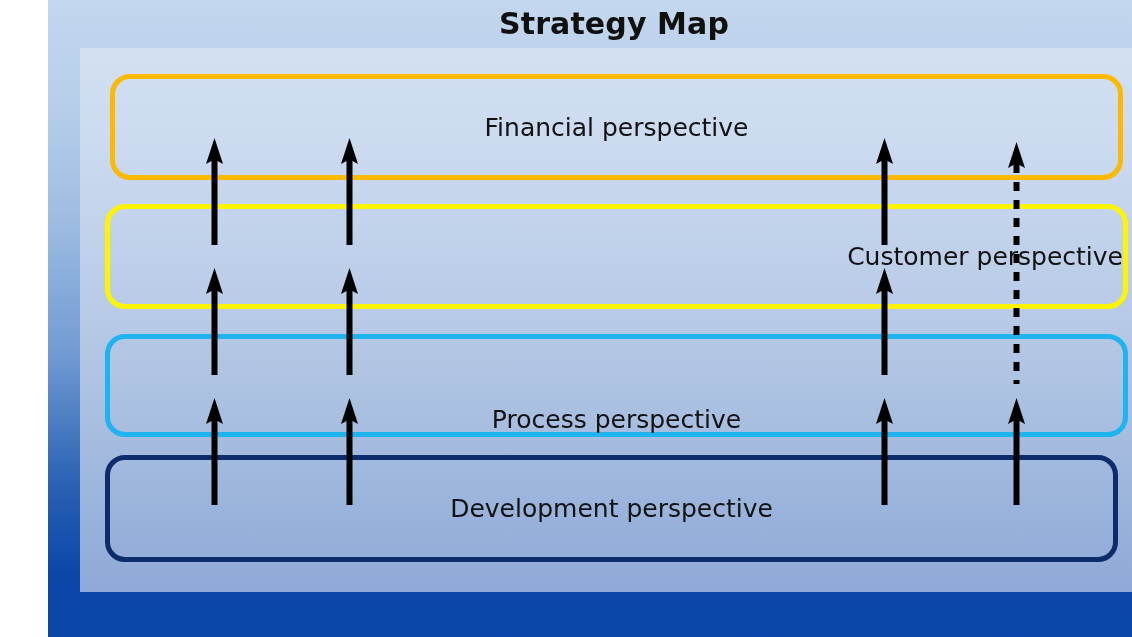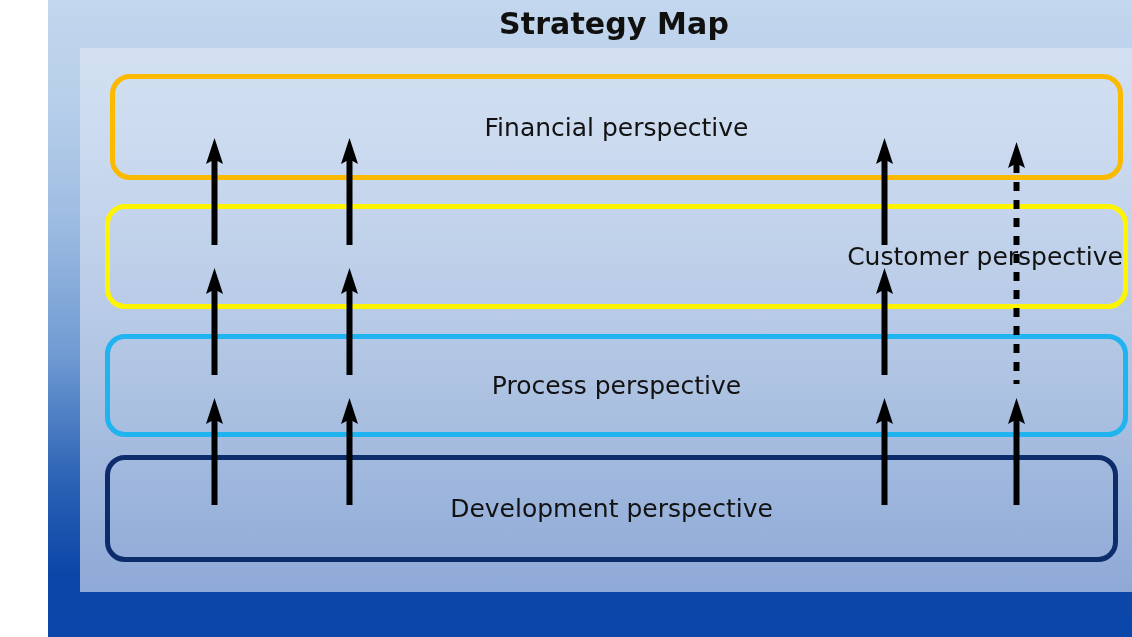--- a/index.html
+++ b/index.html
@@ -116,21 +116,21 @@
   <div id="panel">
 
     <div class="band" id="band-financial" style="border-color: rgb(251, 185, 0);">
       <span class="band-label">Financial perspective</span>
     </div>
 
     <div class="band" id="band-customer" style="border-color: rgb(255, 244, 0); justify-content: flex-end;">
       <span class="band-label">Customer perspective</span>
     </div>
 
-    <div class="band" id="band-process" style="border-color: rgb(31, 180, 240);">
+    <div class="band" id="band-process" style="border-color: rgb(31, 180, 240); align-items: flex-end;">
       <span class="band-label">Process perspective</span>
     </div>
 
     <div class="band" id="band-development" style="border-color: rgb(13, 44, 107);">
       <span class="band-label">Development perspective</span>
     </div>
 
   </div>
 
   <div id="arrow-layer">

